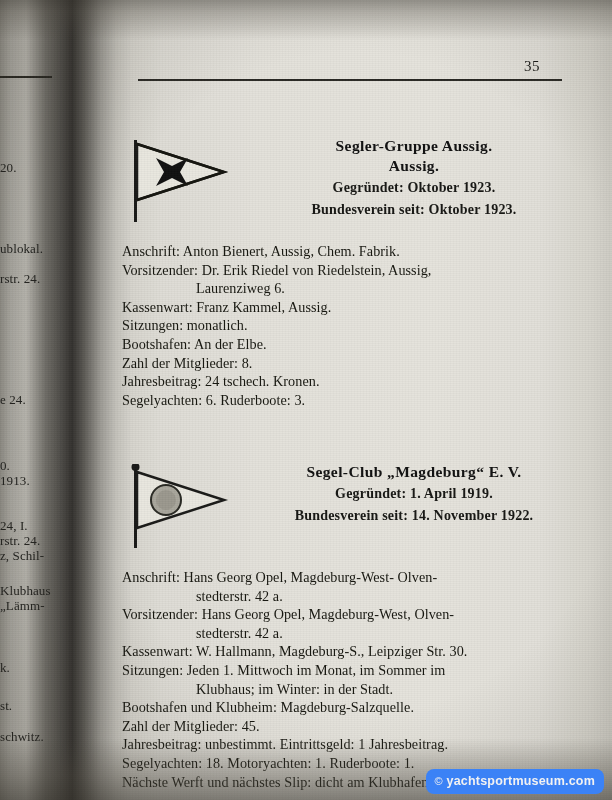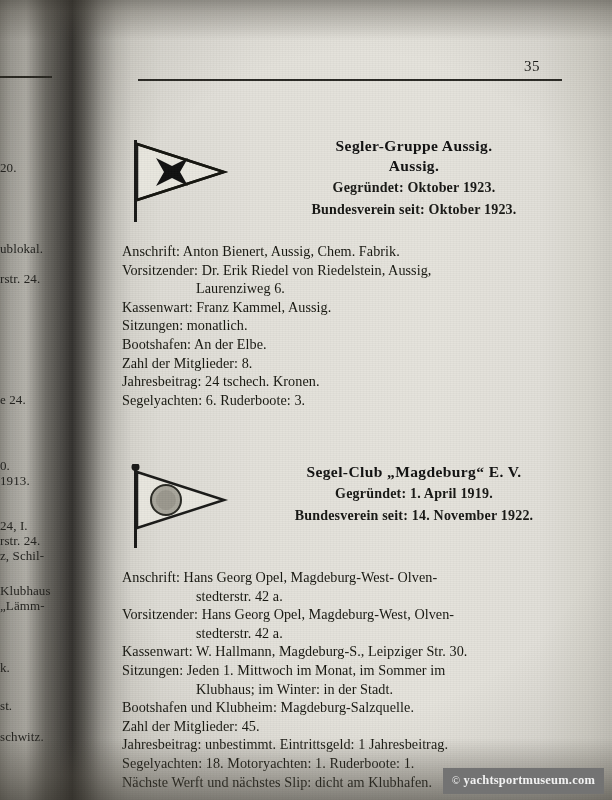--- a/index.html
+++ b/index.html
@@ -153,27 +153,28 @@
   .details-1 { top: 106px; }
   .details-2 { top: 106px; }
   .dline { white-space: nowrap; letter-spacing: 0.05px; }
   .dline.indent { padding-left: 74px; }
 
   
   .watermark {
     position: absolute;
     right: 8px;
     bottom: 6px;
-    background: #737373;
+    background: #3b82f6;
     color: #f2f2f2;
-    font-family: Liberation Serif, serif;
+    font-family: Liberation Sans, sans-serif;
     font-size: 12.5px;
     padding: 5px 9px 6px 9px;
     letter-spacing: 0.2px;
     white-space: nowrap;
+    border-radius: 8px;
   }
   .watermark .cmark { font-size: 11px; }
   .watermark b { font-weight: bold; }
 
   
   .bottom-shade {
     position: absolute;
     left: 0; right: 0; bottom: 0;
     height: 62px;
     background: linear-gradient(180deg, rgba(80,76,66,0) 0%, rgba(70,66,58,0.35) 60%, rgba(55,52,45,0.55) 100%);

